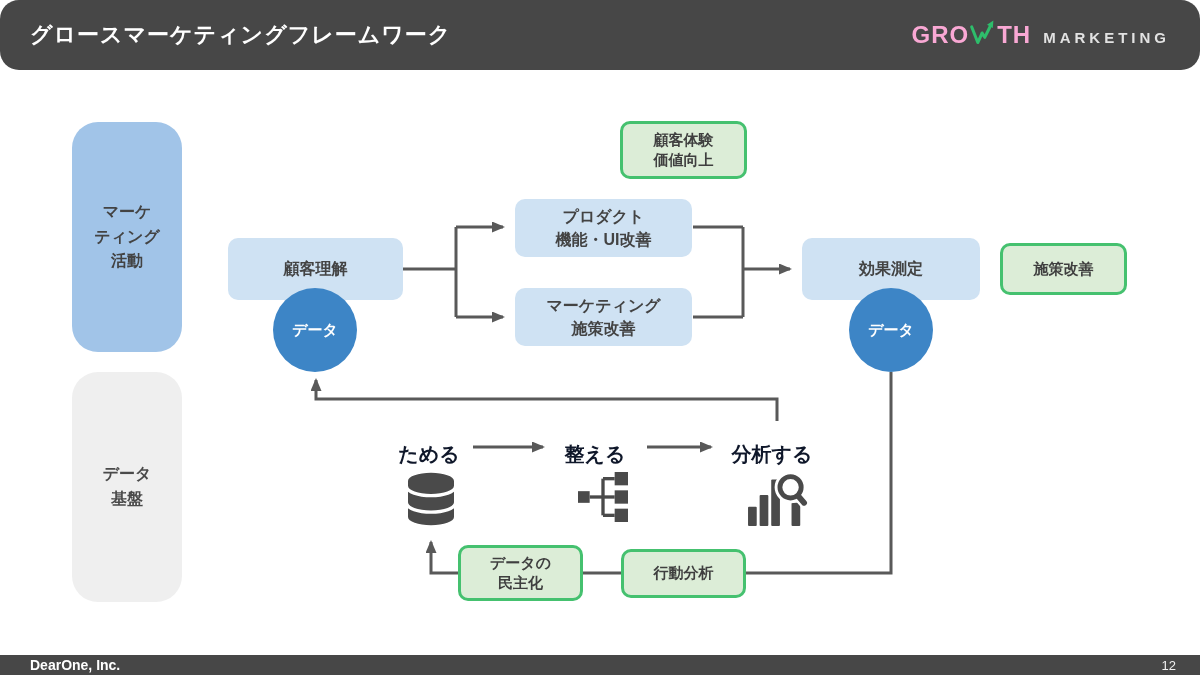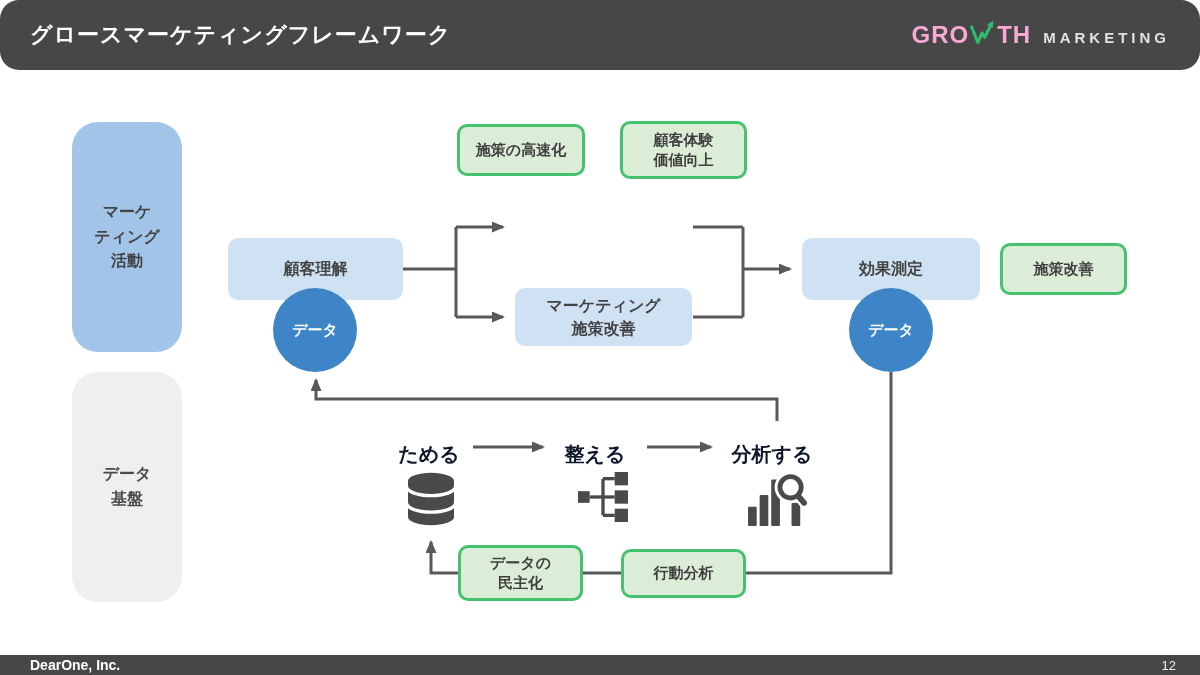--- a/index.html
+++ b/index.html
@@ -93,25 +93,26 @@
       <path d="M647,447 H711" marker-end="url(#ah)"></path>
     </g>
   </svg>
 
   <div class="lane lane-blue" style="left:72px;top:122px;">マーケ
 ティング
 活動</div>
   <div class="lane lane-gray" style="left:72px;top:372px;">データ
 基盤</div>
 
-  <div class="greenbox" style="left:457px;top:124px;width:128px;height:52px;">施策の高速化</div>
   <div class="greenbox" style="left:620px;top:121px;width:127px;height:58px;">顧客体験
 価値向上</div>
 
   <div class="bluebox" style="left:228px;top:238px;width:175px;height:62px;">顧客理解</div>
+  <div class="bluebox" style="left:515px;top:199px;width:177px;height:58px;">プロダクト
+機能・UI改善</div>
   <div class="bluebox" style="left:515px;top:288px;width:177px;height:58px;">マーケティング
 施策改善</div>
   <div class="bluebox" style="left:802px;top:238px;width:178px;height:62px;">効果測定</div>
   <div class="greenbox" style="left:1000px;top:243px;width:127px;height:52px;">施策改善</div>
 
   <div class="data-circle" style="left:273px;top:288px;">データ</div>
   <div class="data-circle" style="left:849px;top:288px;">データ</div>
 
   <div class="pipe-label" style="left:379px;top:441px;">ためる</div>
   <div class="pipe-label" style="left:545px;top:441px;">整える</div>

